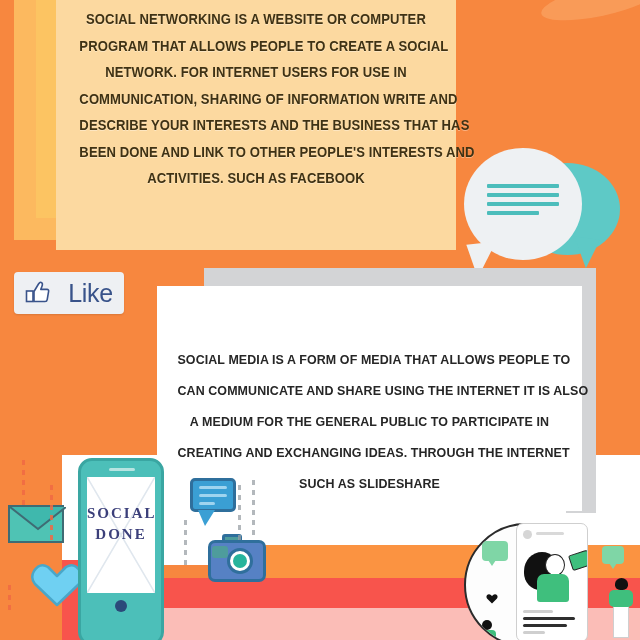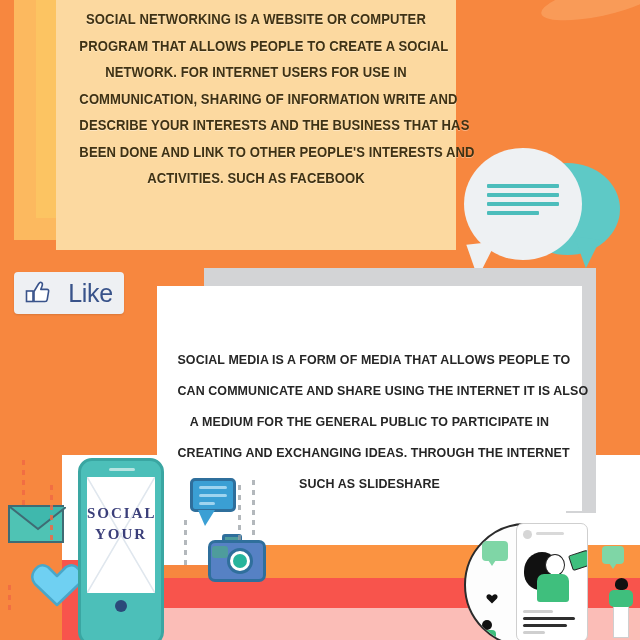--- a/index.html
+++ b/index.html
@@ -246,21 +246,21 @@
   </svg>
 
   <div class="phone">
     <div class="phone-speaker"></div>
     <div class="phone-screen">
       <svg class="phone-x" viewBox="0 0 68 116" preserveAspectRatio="none">
         <path d="M0 0 L68 116 M68 0 L0 116" stroke="#e0e7ee" stroke-width="1.6" fill="none"></path>
       </svg>
       <div class="phone-txt">
         <div>SOCIAL</div>
-        <div>YOUR</div>
+        <div>DONE</div>
       </div>
     </div>
     <div class="phone-home"></div>
   </div>
 
   <div class="chat">
       <i></i>
       <i></i>
       <i></i>
     </div>

